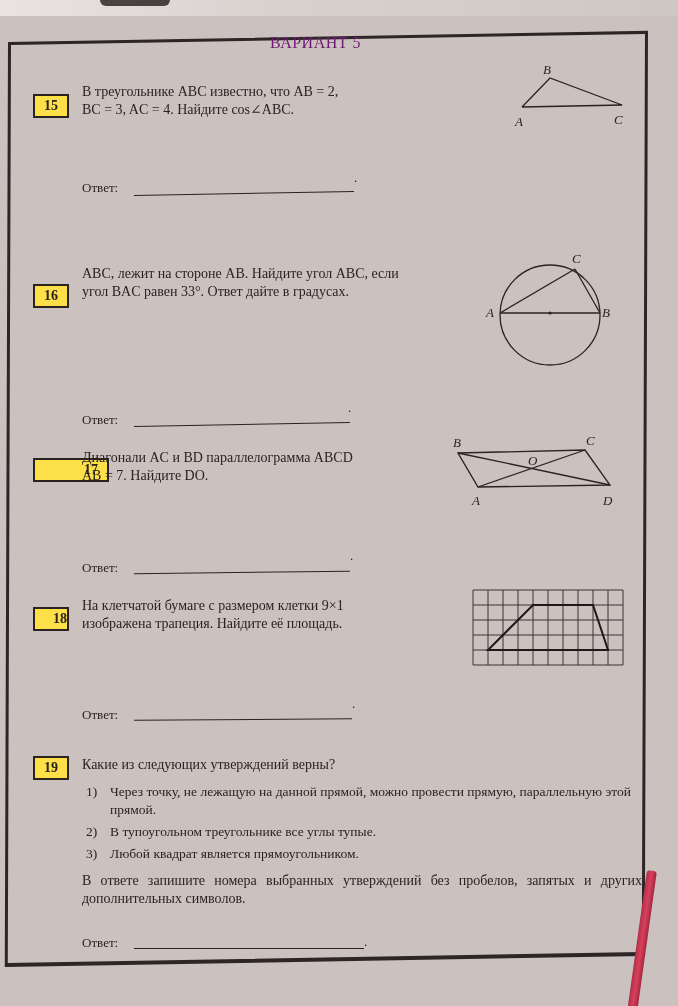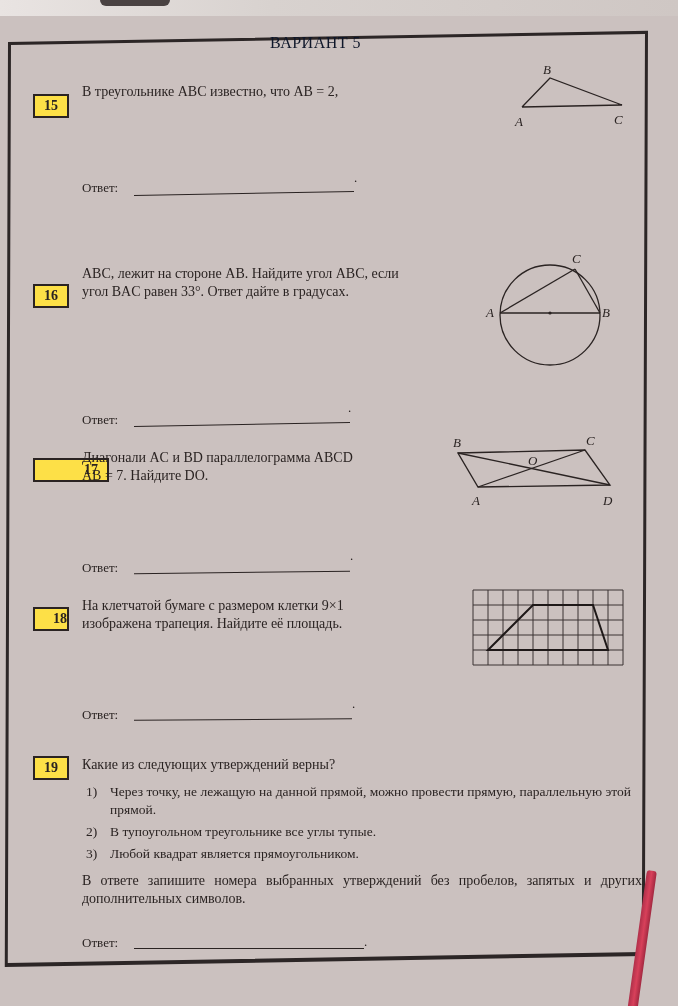--- a/index.html
+++ b/index.html
@@ -18,21 +18,21 @@
       background: #4a4242; border-radius: 0 0 20px 20px;
     }
     .frame {
       position: absolute; left: 8px; top: 42px; width: 640px; height: 925px;
       border: 3px solid #2c2626; border-top-width: 3px; border-bottom-width: 4px;
       transform: skewY(-1.2deg) rotate(0.2deg); transform-origin: top left;
       box-sizing: border-box;
     }
     .title {
       position: absolute; left: 270px; top: 34px;
-      font-size: 16px; letter-spacing: 0.5px; color: #0f172a;
+      font-size: 16px; letter-spacing: 0.5px; color: #701a75;
     }
     .task { position: absolute; left: 0; width: 678px; }
     .numbox {
       position: absolute; left: 33px; width: 32px; height: 20px;
       border: 2px solid #2a2322; font-weight: bold; font-size: 14px;
       text-align: center; line-height: 20px; background: #fde047;
     }
     .text {
       position: absolute; left: 82px; font-size: 14px; line-height: 18px;
       width: 370px; text-align: justify; text-align-last: left;
@@ -62,20 +62,21 @@
 <div class="topshadow"></div>
 
 <div class="frame"></div>
 
 <div class="title">ВАРИАНТ 5</div>
 
 <div class="task" style="top:0;">
   <div class="numbox" style="top:94px;">15</div>
   <div class="text" style="top:83px; width:350px;">
     <div style="font-style:normal;">В треугольнике ABC известно, что AB = 2,</div>
+    <div>BC = 3, AC = 4. Найдите cos∠ABC.</div>
   </div>
   <svg style="left:510px; top:60px;" width="110" height="80">
     <polyline points="12,47 40,18 112,45 12,47" fill="none" stroke="#2a2322" stroke-width="1.3"></polyline>
     <text x="33" y="14">B</text>
     <text x="5" y="66">A</text>
     <text x="104" y="64">C</text>
   </svg>
   <div class="answer" style="top:180px;">Ответ:</div>
   <div class="answer-line" style="left:134px; top:193px; width:220px; transform:rotate(-1deg);"></div>
   <div class="dot" style="left:354px; top:170px;">.</div>

